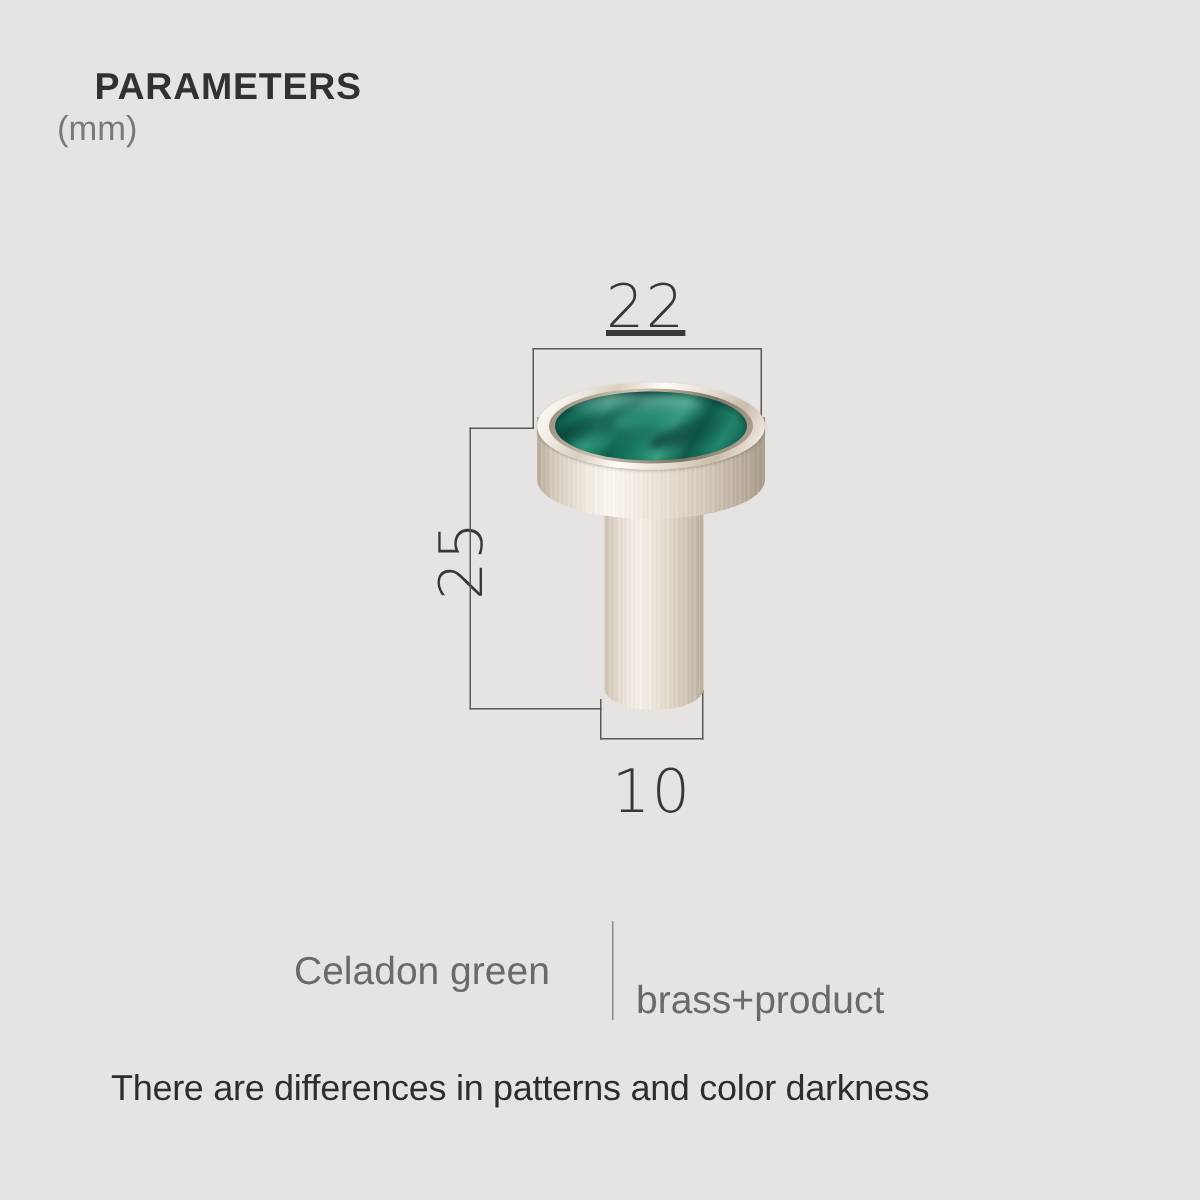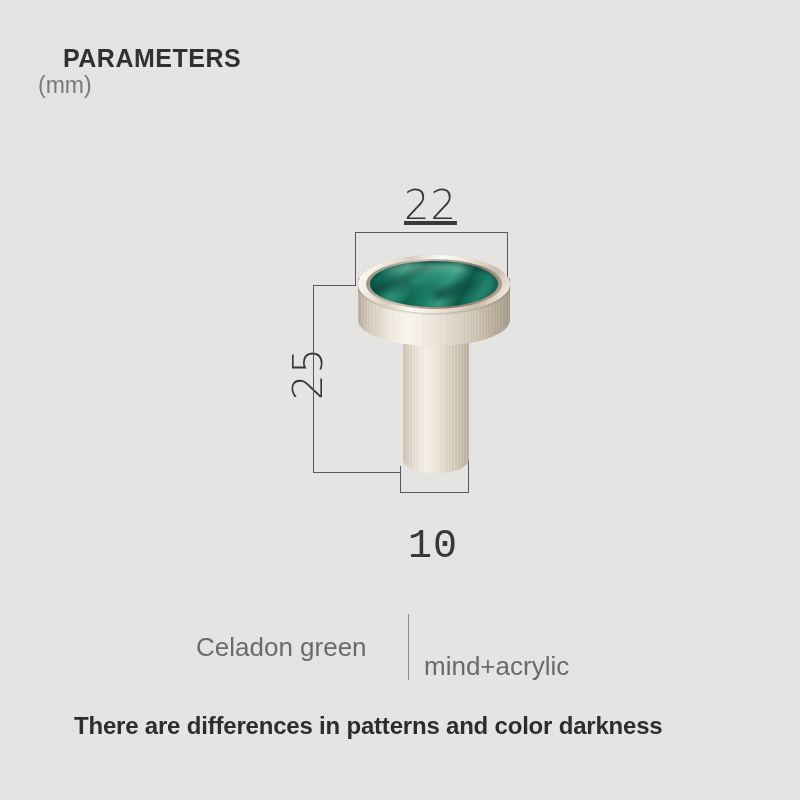--- a/index.html
+++ b/index.html
@@ -129,21 +129,21 @@
     position:absolute;left:424px;top:613px;
     font-size:26px;font-weight:300;color:#6a6a68;white-space:nowrap;
   }
   .spec-r2{
     position:absolute;left:424px;top:651px;
     font-size:26px;font-weight:300;color:#6a6a68;white-space:nowrap;
   }
 
   
   .disc{
-    position:absolute;left:74px;font-size:24px;font-weight:bold;
+    position:absolute;left:74px;font-size:24px;font-weight:normal;
     color:#2f2d2b;white-space:nowrap;letter-spacing:-.2px;
   }
   .disc1{top:712px;}
   .disc2{top:744px;}
 </style>
 </head>
 <body>
 
 <div id="stage">
 
@@ -153,21 +153,21 @@
   <div class="dimlabel" style="left:404px;top:182px;text-decoration:underline;">22</div>
   <div class="dimline h1" style="left:355px;top:232px;width:153px;"></div>
   <div class="dimline v1" style="left:355px;top:232px;height:54px;"></div>
   <div class="dimline v1" style="left:507px;top:232px;height:66px;"></div>
 
   <div class="dimlabel vert" style="left:285px;top:400px;">25</div>
   <div class="dimline v1" style="left:313px;top:285px;height:188px;"></div>
   <div class="dimline h1" style="left:313px;top:285px;width:43px;"></div>
   <div class="dimline h1" style="left:313px;top:472px;width:88px;"></div>
 
-  <div class="dimlabel" style="left:408px;top:524px;font-family:Liberation Mono, monospace;">10</div>
+  <div class="dimlabel" style="left:408px;top:505px;">10</div>
   <div class="dimline h1" style="left:400px;top:492px;width:69px;"></div>
   <div class="dimline v1" style="left:400px;top:466px;height:27px;"></div>
   <div class="dimline v1" style="left:468px;top:460px;height:33px;"></div>
 
   <div id="knob">
     <div class="stem-shadow"></div>
     <div class="stem"></div>
     <div class="skirt"></div>
     <div class="rim"></div>
     <div class="rim-inner"></div>
@@ -175,17 +175,17 @@
       <div class="swirl s1"></div>
       <div class="swirl s2"></div>
       <div class="swirl s3"></div>
       <div class="swirl s4"></div>
       <div class="gloss"></div>
     </div>
   </div>
 
   <div class="spec-left">Celadon green</div>
   <div class="spec-div"></div>
-  <div class="spec-r2">mind+acrylic</div>
+  <div class="spec-r2">brass+product</div>
 
   <div class="disc disc1">There are differences in patterns and color darkness</div>
 
 </div>
 
 </body></html>

